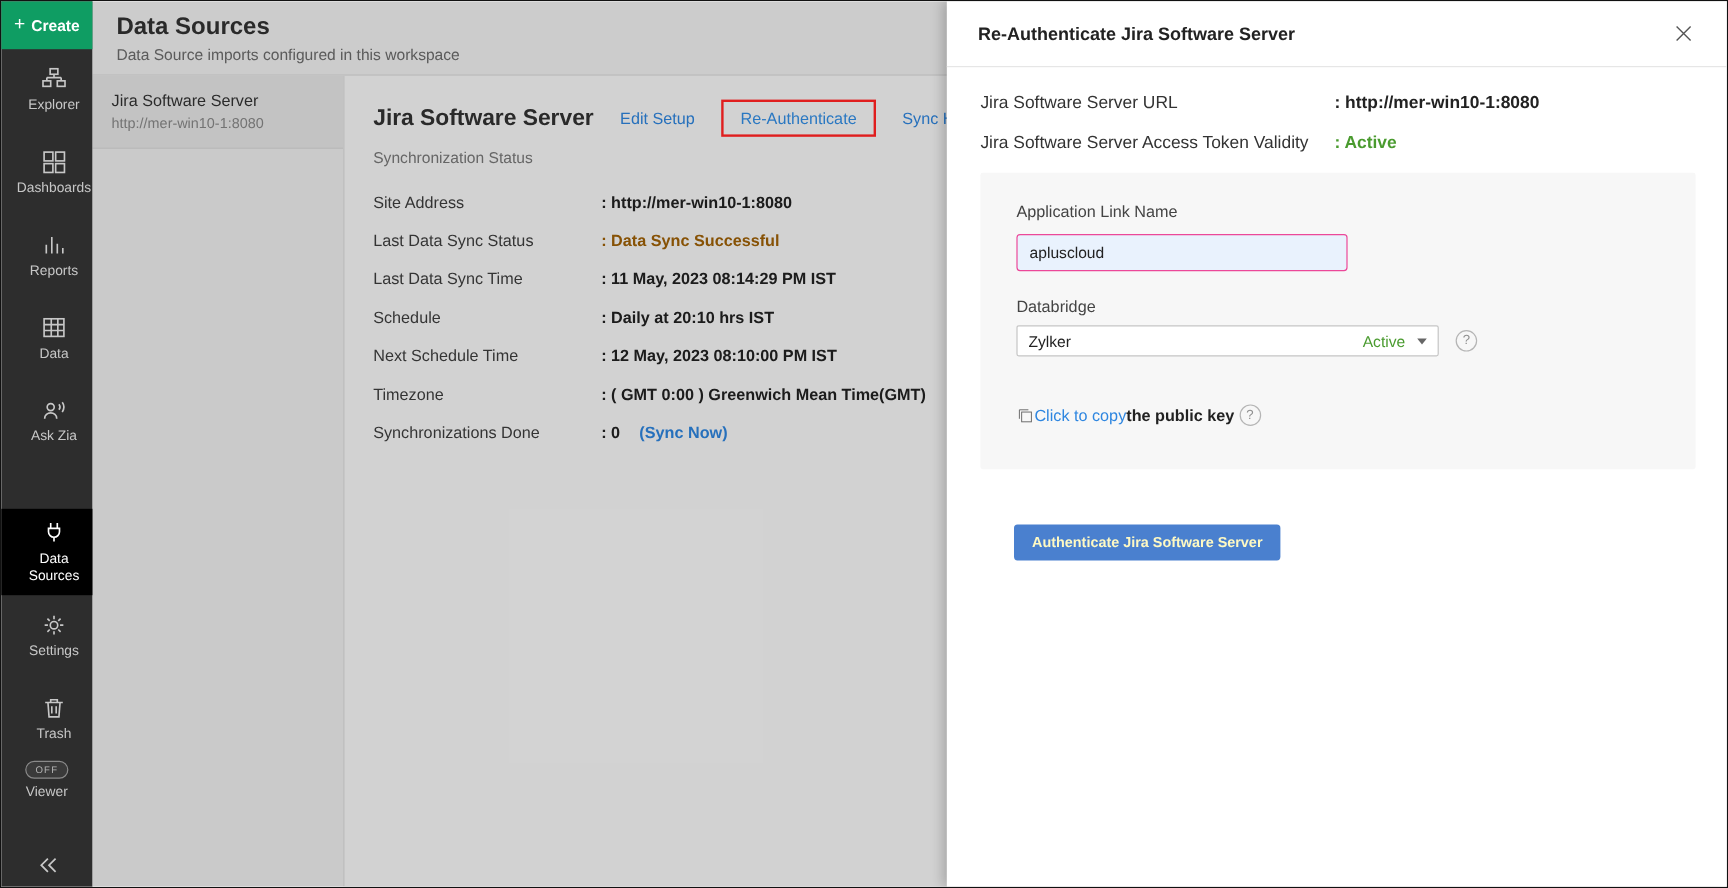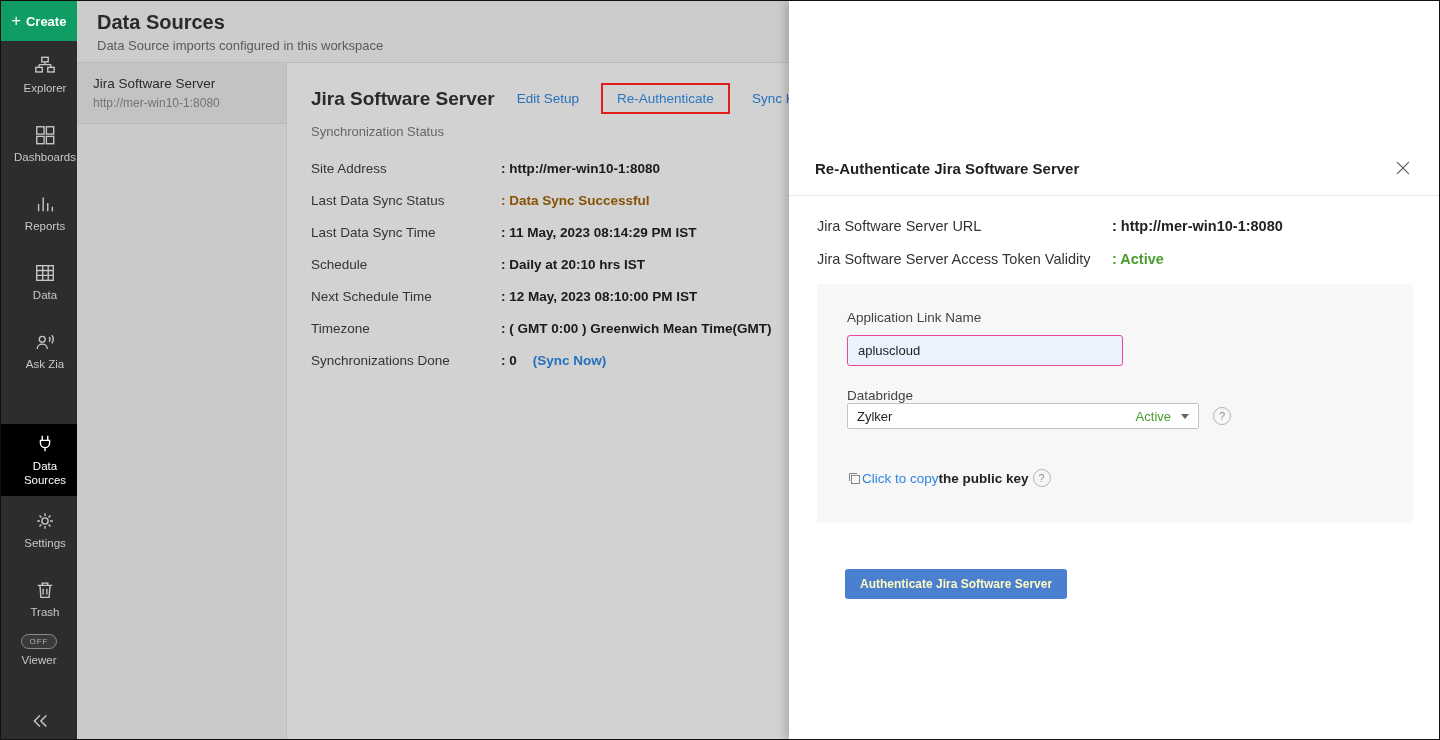--- a/index.html
+++ b/index.html
@@ -149,21 +149,21 @@
   }
 
   
   .panel {
     position: absolute;
     top: 0; right: 0; bottom: 0;
     width: 650px;
     background: #fff;
     z-index: 10;
     box-shadow: -3px 0 10px rgba(0,0,0,0.22);
-    display: flex; flex-direction: column; justify-content: center;
+    display: flex; flex-direction: column;
   }
   .panel-header {
     height: 55px;
     display: flex; align-items: center;
     padding: 0 26px;
     border-bottom: 1px solid #e6e6e6;
     flex-shrink: 0;
   }
   .panel-title { font-size: 15px; font-weight: bold; color: #222; }
   .panel-close {
@@ -192,21 +192,21 @@
     margin-top: 9px;
     width: 276px; height: 31px;
     background: #e9f2fd;
     border: 1px solid #ec4899;
     border-radius: 3px;
     padding: 0 10px;
     font-family: inherit;
     font-size: 13px; color: #222;
   }
   .databridge-label { margin-top: 22px; display: block; }
-  .databridge-row { display: flex; align-items: center; gap: 14px; }
+  .databridge-row { display: flex; align-items: center; margin-top: 8px; gap: 14px; }
   .db-select {
     width: 352px; height: 26px;
     background: #fff;
     border: 1px solid #c5c5c5;
     border-radius: 2px;
     display: flex; align-items: center;
     padding: 0 9px;
     cursor: pointer;
     font-size: 13px;
   }

